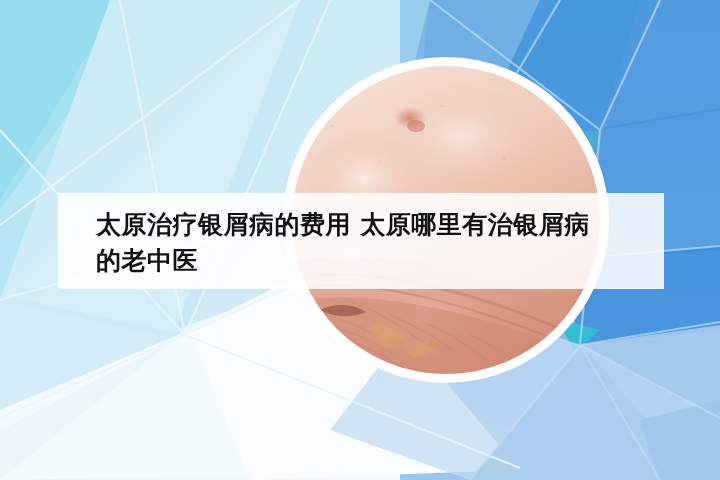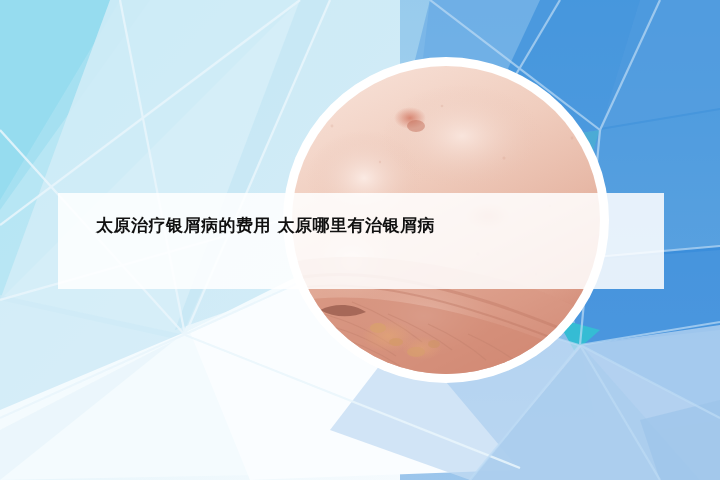--- a/index.html
+++ b/index.html
@@ -41,21 +41,21 @@
     position:absolute;
     left:58px;top:193px;
     width:606px;height:96px;
     background:rgba(255,255,255,0.86);
     box-sizing:border-box;
     padding:14px 0 0 38px;
   }
   .caption-line{
     margin:0;
     color:#111111;
-    font-size:17px;
+    font-size:25px;
     font-weight:bold;
     line-height:36px;
     letter-spacing:0.5px;
     white-space:nowrap;
     font-family:"DejaVu Sans","Liberation Sans",sans-serif;
   }
 </style>
 </head>
 <body>
 
@@ -194,15 +194,16 @@
             <circle cx="60" cy="150" r="1.3"></circle>
           <circle cx="120" cy="170" r="1.1"></circle>
             <circle cx="280" cy="72" r="1.4"></circle>
         </g>
       </svg>
     </div>
   </div>
 
   <div class="caption-band">
     <p class="caption-line">太原治疗银屑病的费用 太原哪里有治银屑病</p>
+    <p class="caption-line">的老中医</p>
   </div>
 
 </div>
 
 </body></html>

